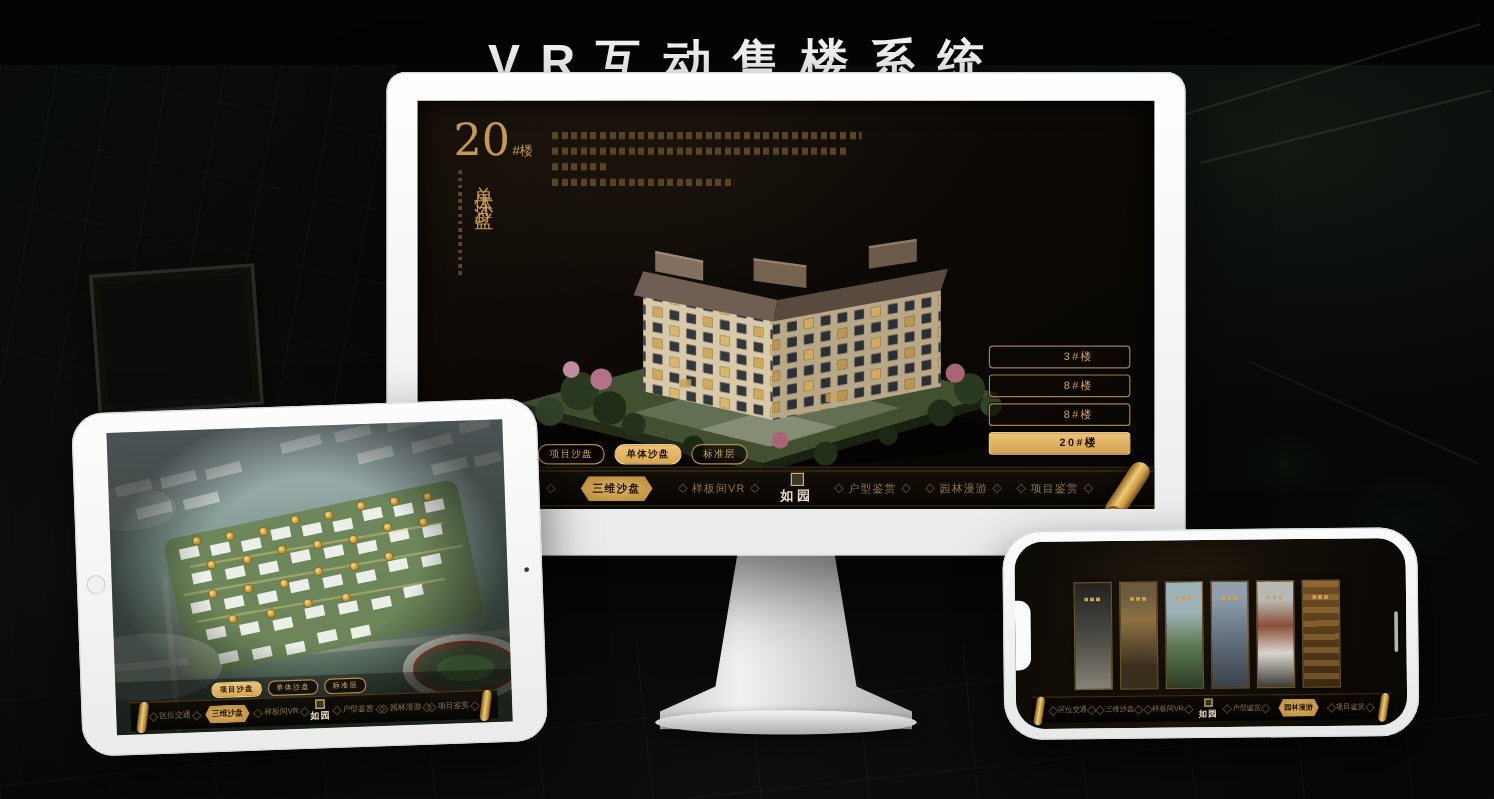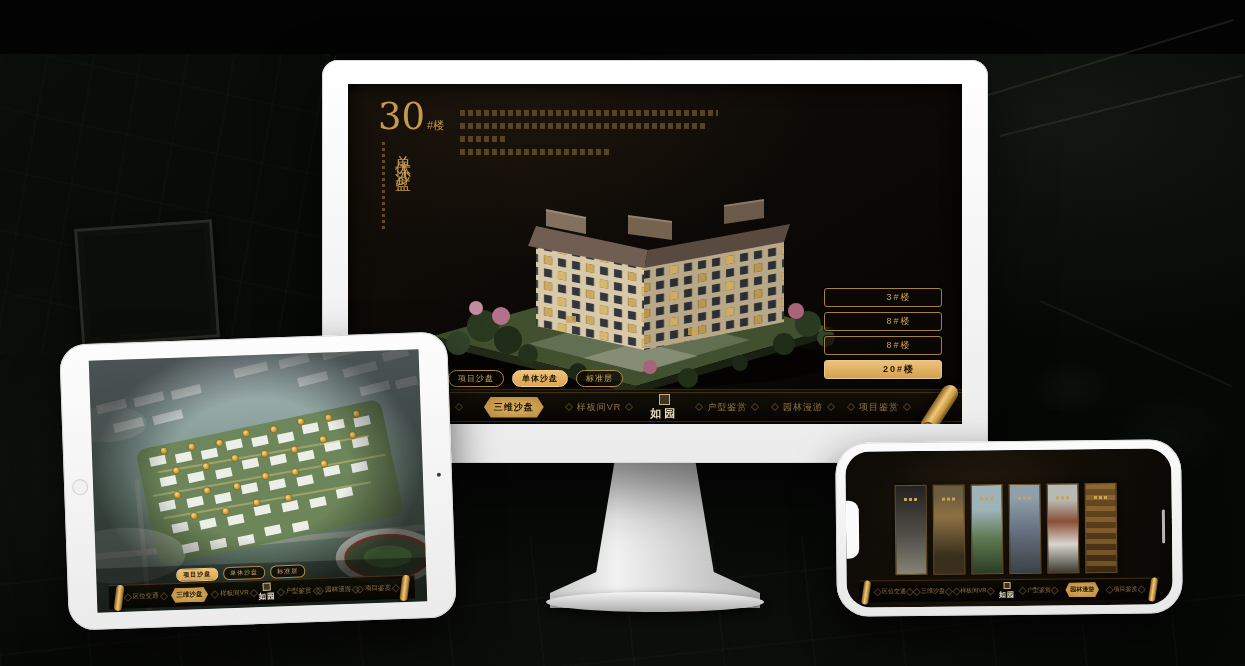--- a/index.html
+++ b/index.html
@@ -160,29 +160,30 @@
   <div class="bg-grad"></div>
   <div class="title-band"></div>
   <div class="map-patch"></div>
   <div class="wall-frame"></div>
   <div class="road-line rl1"></div>
   <div class="road-line rl2"></div>
   <div class="road-line rl3"></div>
   <div class="foliage"></div>
   <div class="bottom-map"></div>
 
+  <h1 class="page-title">VR互动售楼系统</h1>
 
   <div class="monitor">
     <div class="m-stand"></div>
     <div class="m-base"></div>
     <div class="m-frame"></div>
     <div class="m-screen">
 
       <div class="blk">
-        <span class="blk-num">30</span><span class="blk-suffix">#楼</span>
+        <span class="blk-num">20</span><span class="blk-suffix">#楼</span>
       </div>
       <div class="blk-enbar"></div>
       <div class="blk-vert">单体沙盘</div>
 
       <div class="desc">
         <i style="width:258px"></i>
         <i style="width:246px"></i>
         <i style="width:46px"></i>
         <i style="width:152px"></i>
       </div>

